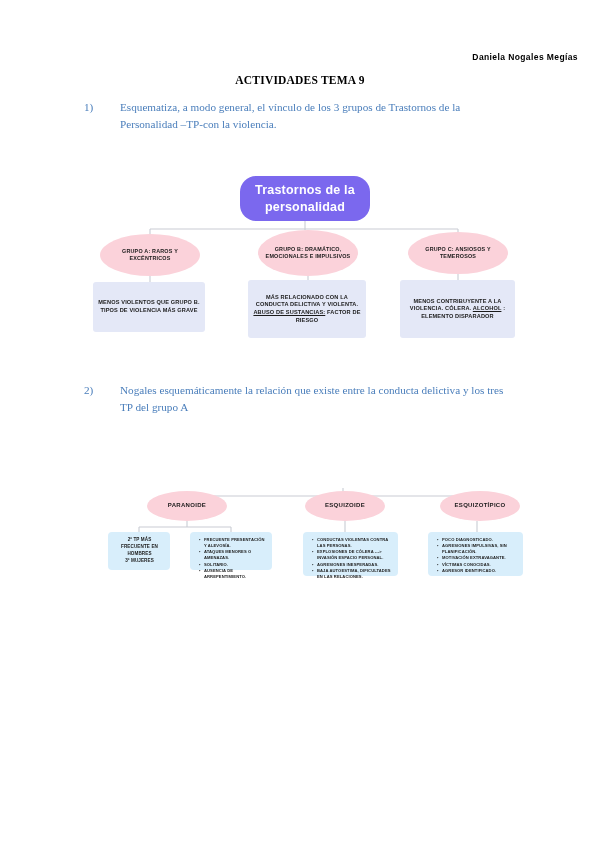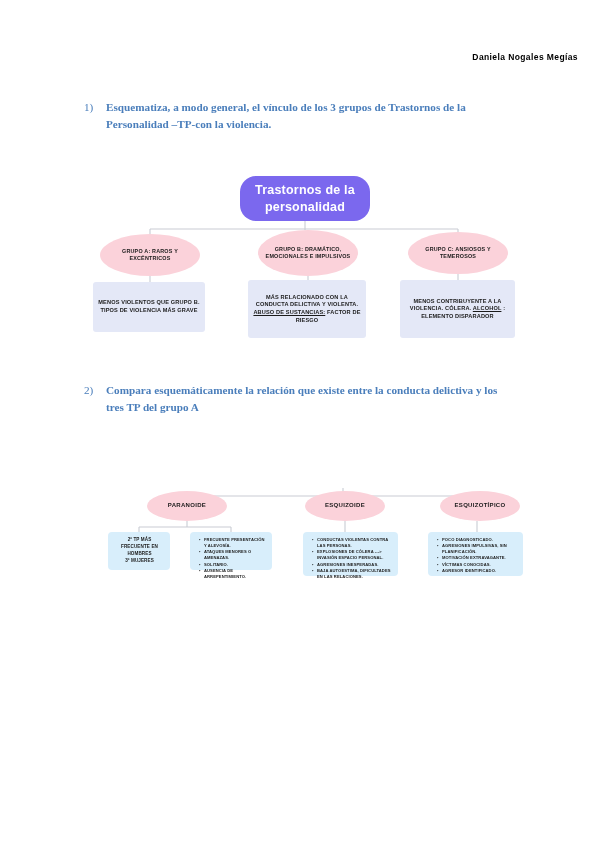--- a/index.html
+++ b/index.html
@@ -53,22 +53,21 @@
     line-height: 1.55;
   }
   .question .num {
     position: absolute;
     left: 0;
     top: 0;
     width: 20px;
   }
   .question .qtext {
     display: block;
-    margin-left: 22px;
-    font-weight: bold;
+    margin-left: 36px;
   }
   #q1 { top: 99px; }
   #q2 { top: 382px; }
 
   
   .diagram { position: absolute; left: 0; width: 600px; }
   #diagram1 { top: 168px; height: 190px; }
   #diagram2 { top: 452px; height: 150px; }
 
   .diagram svg.connectors {
@@ -185,20 +184,21 @@
   #c2c { left: 303px; top: 80px; width: 95px; height: 44px; }
   #c2d { left: 428px; top: 80px; width: 95px; height: 44px; }
 </style>
 </head>
 <body>
 
 <div class="page">
 
   <div class="author">Daniela Nogales Megías</div>
 
+  <div class="doc-title">ACTIVIDADES TEMA 9</div>
 
   <div class="question" id="q1">
     <span class="num">1)</span>
     <span class="qtext">Esquematiza, a modo general, el vínculo de los 3 grupos de Trastornos de la Personalidad –TP-con la violencia.</span>
   </div>
 
   <div class="diagram" id="diagram1">
 
     <svg class="connectors" viewBox="0 0 600 190" preserveAspectRatio="none">
       <g fill="none" stroke="#c9ccd4" stroke-width="1.1">
@@ -229,21 +229,21 @@
     <div class="node info-box" id="b1b">
       <div><span>MÁS RELACIONADO CON LA CONDUCTA DELICTIVA Y VIOLENTA.</span> <u>ABUSO DE SUSTANCIAS:</u> <span>FACTOR DE RIESGO</span> </div>
     </div>
     <div class="node info-box" id="b1c">
       <div><span>MENOS CONTRIBUYENTE A LA VIOLENCIA.</span> <span>CÓLERA.</span> <u>ALCOHOL</u> <span>: ELEMENTO DISPARADOR</span> </div>
     </div>
   </div>
 
   <div class="question" id="q2">
     <span class="num">2)</span>
-    <span class="qtext">Compara esquemáticamente la relación que existe entre la conducta delictiva y los tres TP del grupo A</span>
+    <span class="qtext">Nogales esquemáticamente la relación que existe entre la conducta delictiva y los tres TP del grupo A</span>
   </div>
 
   <div class="diagram" id="diagram2">
 
     <svg class="connectors" viewBox="0 0 600 150" preserveAspectRatio="none">
       <g fill="none" stroke="#c9ccd4" stroke-width="1.1">
 
         <path d="M343,36 L343,44"></path>
 
         <path d="M187,44 L480,44"></path>

